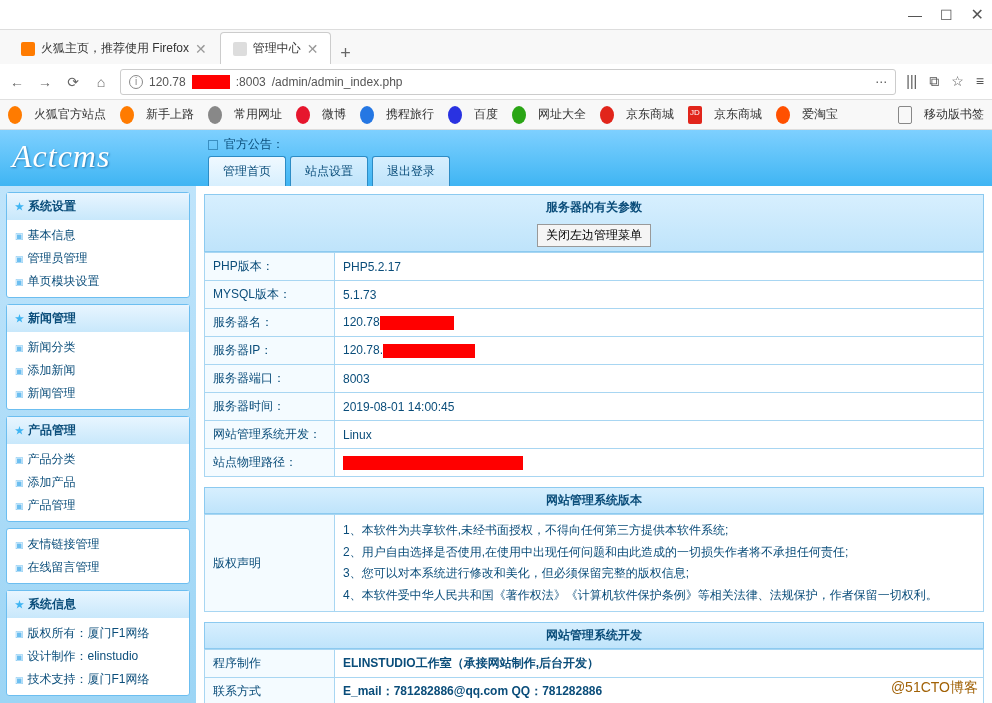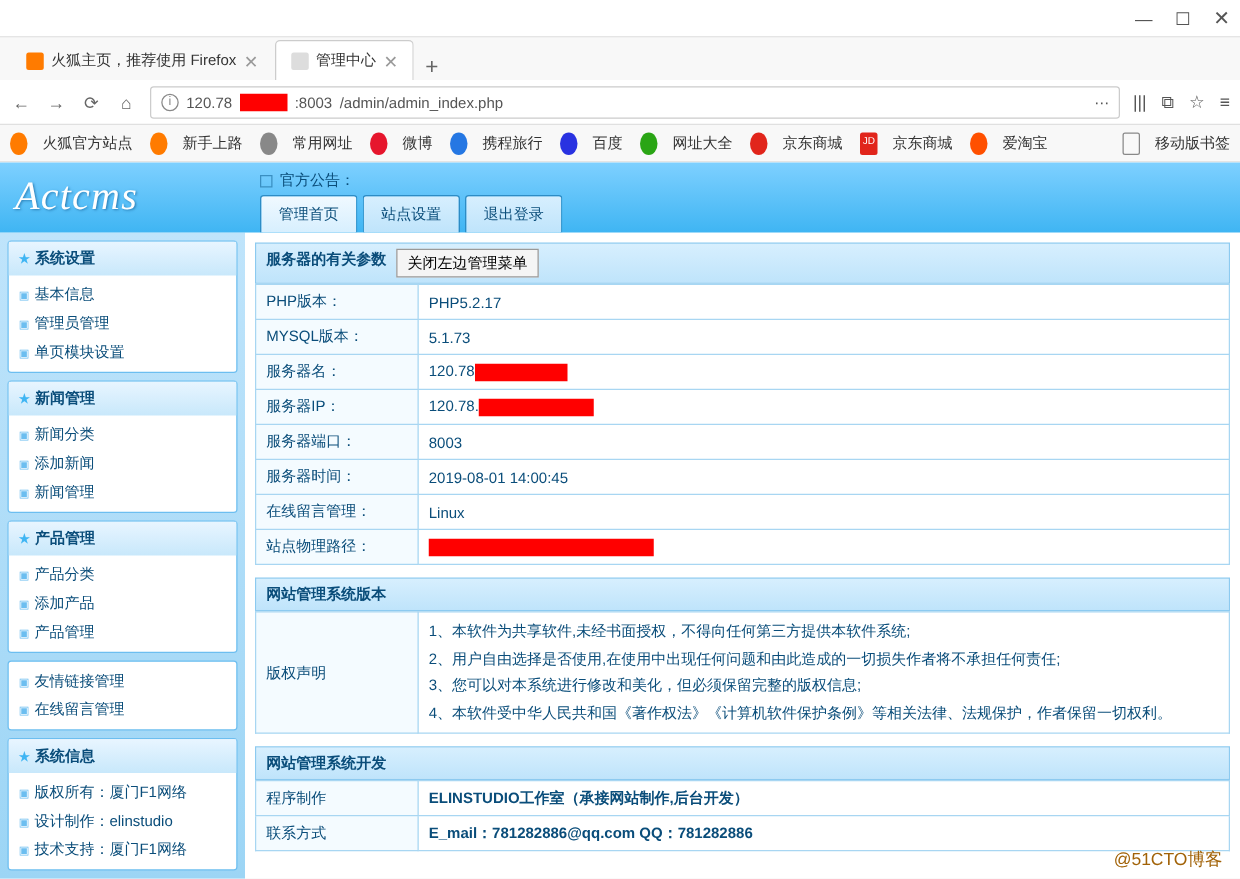--- a/index.html
+++ b/index.html
@@ -44,21 +44,21 @@
 .cms-body { display: flex; padding-top: 56px; width: 100%; height: 100%; }
 .sidebar { width: 196px; padding: 6px; background: linear-gradient(#bfe4fb,#9cd5f5); overflow-y: auto; }
 .panel { background: #fff; border: 1px solid #6cbef0; border-radius: 3px; margin-bottom: 6px; }
 .panel h3 { background: linear-gradient(#e8f5ff,#c8e8fb); padding: 5px 8px; font-size: 12px; color: #0a4d7a; font-weight: bold; display:flex; gap:4px; align-items:center; }
 .panel h3::before { content:"★"; color:#3fb5f3; font-size:10px; }
 .panel ul { list-style: none; padding: 4px 8px; }
 .panel li { padding: 3px 0; font-size: 12px; color: #0a4d7a; display:flex; gap:4px; align-items:center; }
 .panel li::before { content:"▣"; color:#6cbef0; font-size:9px; }
 
 .content { flex: 1; padding: 8px; overflow-y: auto; }
-.boxtitle { background: linear-gradient(#d7effe,#bfe4fb); border: 1px solid #8ccaf0; padding: 4px 8px; font-size: 12px; color: #0a4d7a; font-weight: bold; display:flex; gap:8px; align-items:flex-start; }
+.boxtitle { background: linear-gradient(#d7effe,#bfe4fb); border: 1px solid #8ccaf0; padding: 4px 8px; font-size: 12px; color: #0a4d7a; font-weight: bold; display:flex; gap:8px; align-items:center;flex-direction:column; }
 .boxtitle button { font-size: 12px; padding: 2px 8px; background:#f5f5f5; border:1px solid #999; }
 table.info { width: 100%; border-collapse: collapse; font-size: 12px; margin-bottom: 10px; }
 table.info td { border: 1px solid #a8d6f2; padding: 5px 8px; color: #0a4d7a; }
 table.info td:first-child { width: 130px; background: #f4fbff; margin-left: 24px; }
 .redbox { background: #ff0000; display: inline-block; height: 14px; vertical-align: middle; }
 .copyright td div { line-height: 1.8; }
 .watermark { position:absolute; bottom:6px; right:14px; color:#a16207; font-size:14px; }
 </style>
 </head>
 <body>
@@ -232,21 +232,21 @@
             </tr>
             <tr>
               <td>服务器端口：</td>
               <td>8003</td>
             </tr>
             <tr>
               <td>服务器时间：</td>
               <td>2019-08-01 14:00:45</td>
             </tr>
             <tr>
-              <td>在线留言管理：</td>
+              <td>网站管理系统开发：</td>
               <td>Linux</td>
             </tr>
             <tr>
               <td>站点物理路径：</td>
               <td><span class="redbox" style="width:180px"></span></td>
             </tr>
           </tbody>
         </table>
         <div class="boxtitle">网站管理系统版本</div>
         <table class="info copyright">

